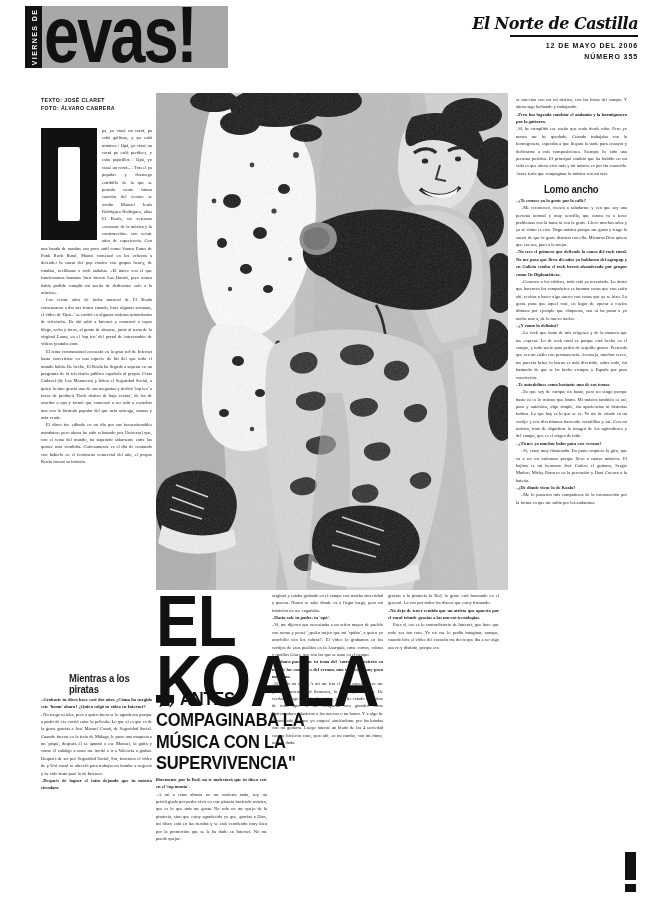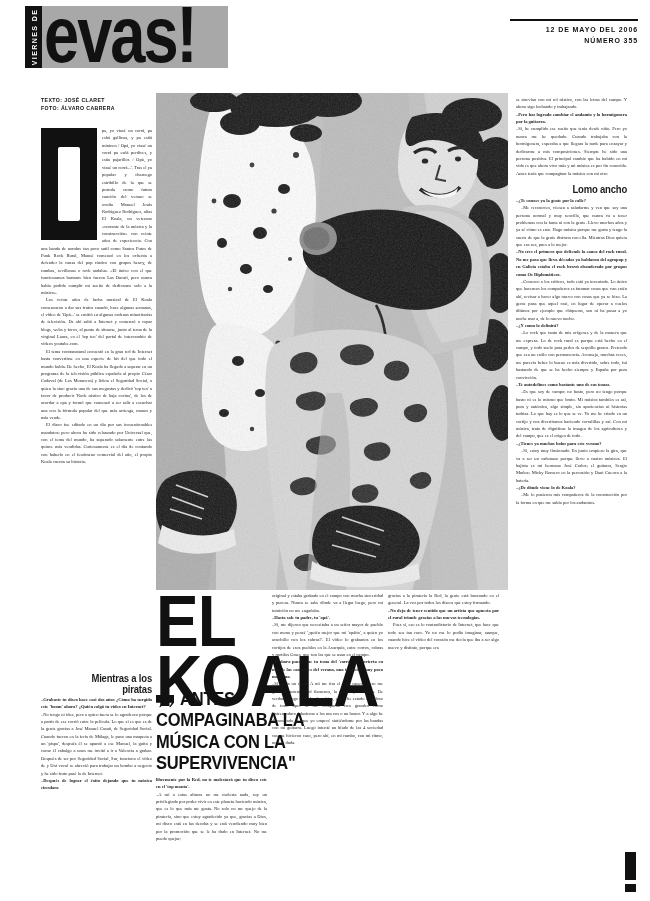--- a/index.html
+++ b/index.html
@@ -181,21 +181,21 @@
   .col p { margin: 0; text-indent: 5px; }
   .col p.noind { text-indent: 0; }
   .col p.q { font-weight: 700; text-indent: 0; }
   .col h3 {
     font-family: "Liberation Sans", sans-serif;
     font-weight: 700;
     font-size: 9.5px;
     margin: 7px 0 3px 0;
     letter-spacing: -0.2px;
     line-height: 1.05;
-    text-align: right;
+    text-align: left;
     transform: scaleY(1.1);
     transform-origin: left top;
     padding-left: 28px;
   }
 
   #col1 { left: 41px;  top: 127px; width: 111px; height: 535px; }
   #col1b{ left: 41px;  top: 666px; width: 111px; height: 232px; }
   #col2 { left: 156px; top: 776px; width: 111px; height: 122px; }
   #col3 { left: 272px; top: 592px; width: 111px; height: 306px; }
   #col4 { left: 388px; top: 592px; width: 111px; height: 306px; }
@@ -248,20 +248,21 @@
     <div class="logo-block">
       <div class="viernes-tab">
         <span>VIERNES DE</span>
       </div>
       <div class="evasion-word">
         <span class="ev-text">evas!ón</span>
       </div>
     </div>
 
     <div class="nameplate">
+      <div class="np-title">El Norte de Castilla</div>
       <div class="np-rule"></div>
       <div class="np-date">12 DE MAYO DEL 2006</div>
       <div class="np-number">NÚMERO 355</div>
     </div>
 
   </div>
 
   <div class="byline">
     <div>TEXTO: JOSÉ CLARET</div>
     <div>FOTO: ÁLVARO CABRERA</div>

